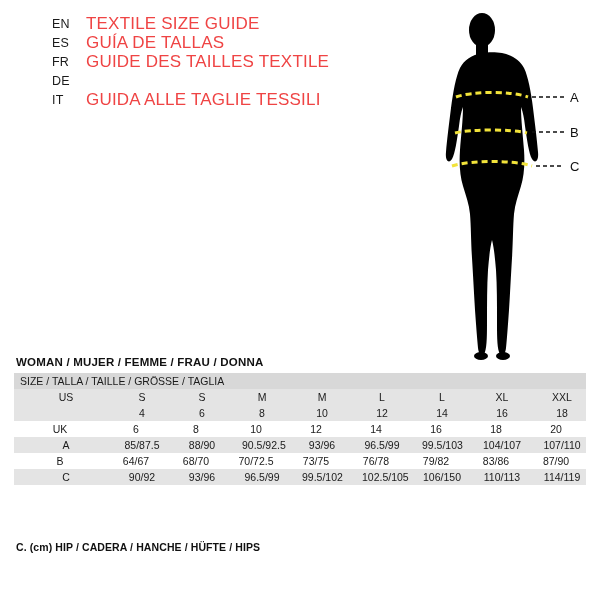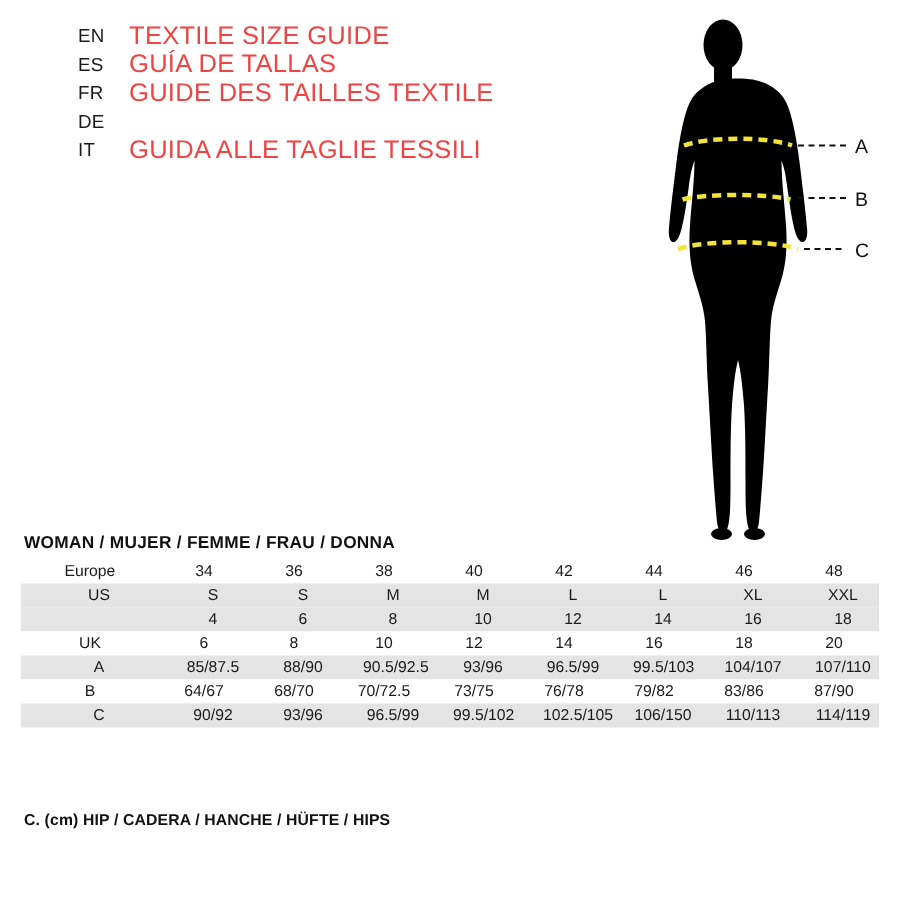--- a/index.html
+++ b/index.html
@@ -207,32 +207,24 @@
           <col style="width:60px">
           <col style="width:60px">
           <col style="width:60px">
         <col style="width:60px">
           <col style="width:60px">
           <col style="width:60px">
           <col style="width:60px">
           <col style="width:60px">
       </colgroup>
       <tbody>
-
-        <tr class="plain">
-          <td class="rowlabel">Europe</td>
-          <td>34</td>
-          <td>36</td>
-          <td>38</td>
-          <td>40</td>
-          <td>42</td>
-          <td>44</td>
-          <td>46</td>
-          <td>48</td>
-        </tr>
+        <tr class="hdr">
+          <td colspan="9">SIZE / TALLA / TAILLE / GRÖSSE / TAGLIA</td>
+        </tr>
+
 
         <tr class="shade">
           <td class="rowlabel">US</td>
           <td>S</td>
           <td>S</td>
           <td>M</td>
           <td>M</td>
           <td>L</td>
           <td>L</td>
           <td>XL</td>

